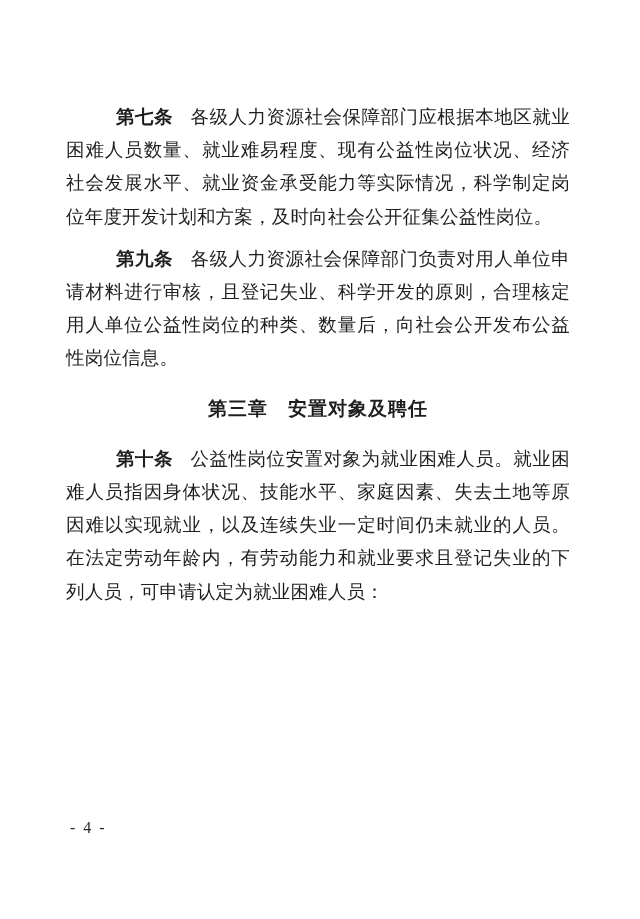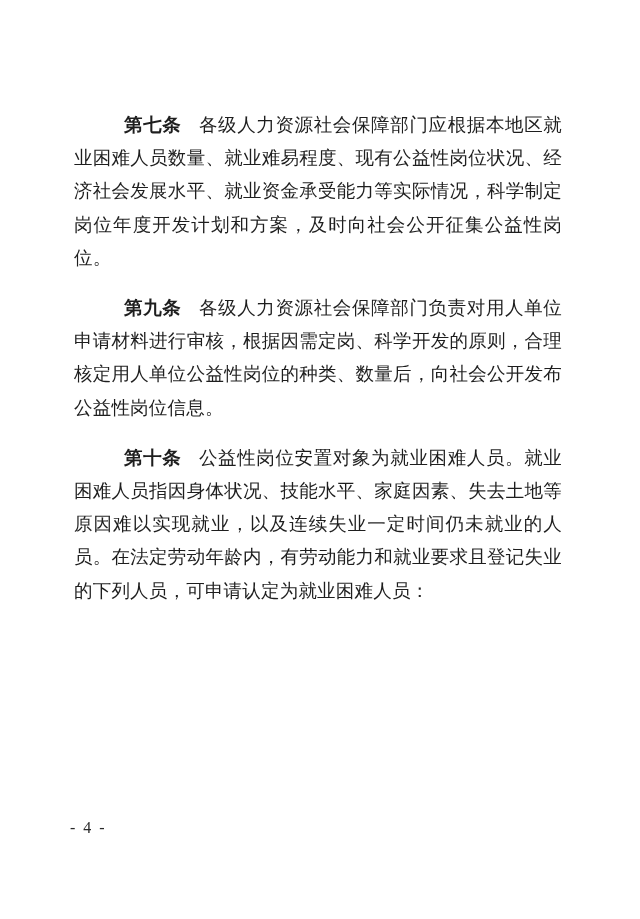--- a/index.html
+++ b/index.html
@@ -16,21 +16,21 @@
     font-family: "Liberation Serif", "DejaVu Serif", serif;
     color: #1e1e1e;
   }
   .content {
     position: absolute;
     left: 58px;
     top: 92px;
     width: 520px;
   }
   .para {
-    margin: 16px;
+    margin: 8px;
     font-size: 18.5px;
     line-height: 33.2px;
     text-align: justify;
     text-indent: 50px;
     letter-spacing: 0.2px;
   }
   .art-num {
     font-family: "Liberation Sans", "DejaVu Sans", sans-serif;
     font-weight: 700;
     margin-right: 0.95em;
@@ -58,22 +58,23 @@
 </style>
 </head>
 <body>
 
 <div class="page">
   <div class="content">
 
     <p class="para"><span class="art-num">第七条</span><span class="art-body">各级人力资源社会保障部门应根据本地区就业困难人员数量、就业难易程度、现有公益性岗位状况、经济社会发展水平、就业资金承受能力等实际情况，科学制定岗位年度开发计划和方案，及时向社会公开征集公益性岗位。</span></p>
 
 
-    <p class="para"><span class="art-num">第九条</span><span class="art-body">各级人力资源社会保障部门负责对用人单位申请材料进行审核，根据因需定岗、科学开发的原则，合理核定用人单位公益性岗位的种类、数量后，向社会公开发布公益性岗位信息。</span></p>
+    <p class="para"><span class="art-num">第九条</span><span class="art-body">各级人力资源社会保障部门负责对用人单位申请材料进行审核，且登记失业、科学开发的原则，合理核定用人单位公益性岗位的种类、数量后，向社会公开发布公益性岗位信息。</span></p>
 
+    <h2 class="chapter">第三章　安置对象及聘任</h2>
 
     <p class="para"><span class="art-num">第十条</span><span class="art-body">公益性岗位安置对象为就业困难人员。就业困难人员指因身体状况、技能水平、家庭因素、失去土地等原因难以实现就业，以及连续失业一定时间仍未就业的人员。在法定劳动年龄内，有劳动能力和就业要求且登记失业的下列人员，可申请认定为就业困难人员：</span></p>
 
 
   </div>
 
   <div class="page-number">- 4 -</div>
 </div>
 
 </body></html>

